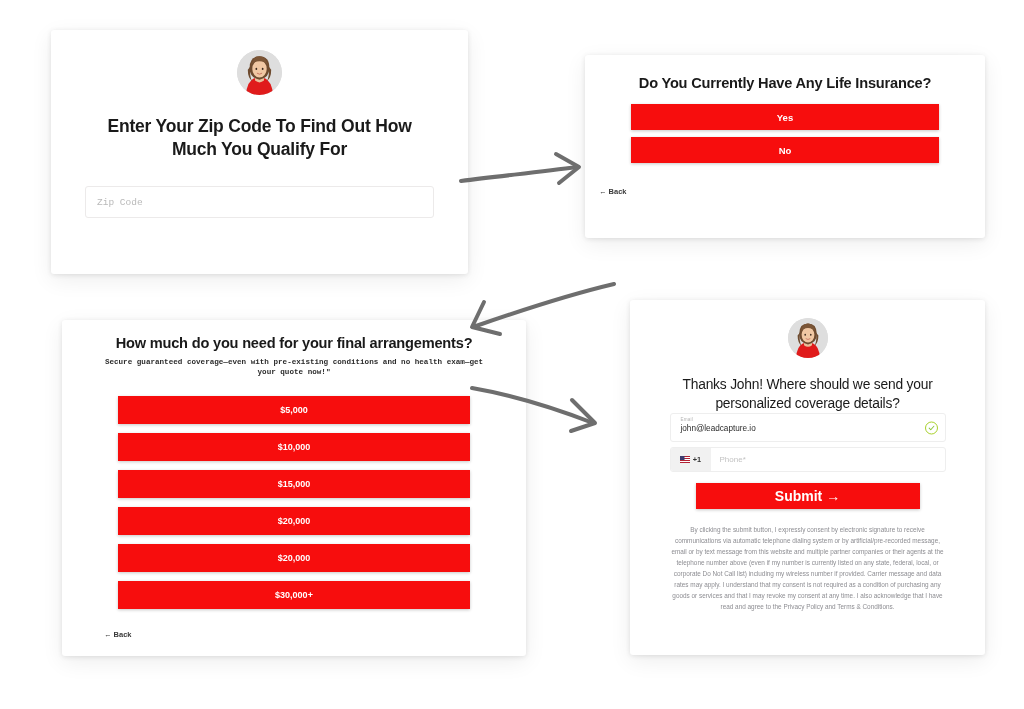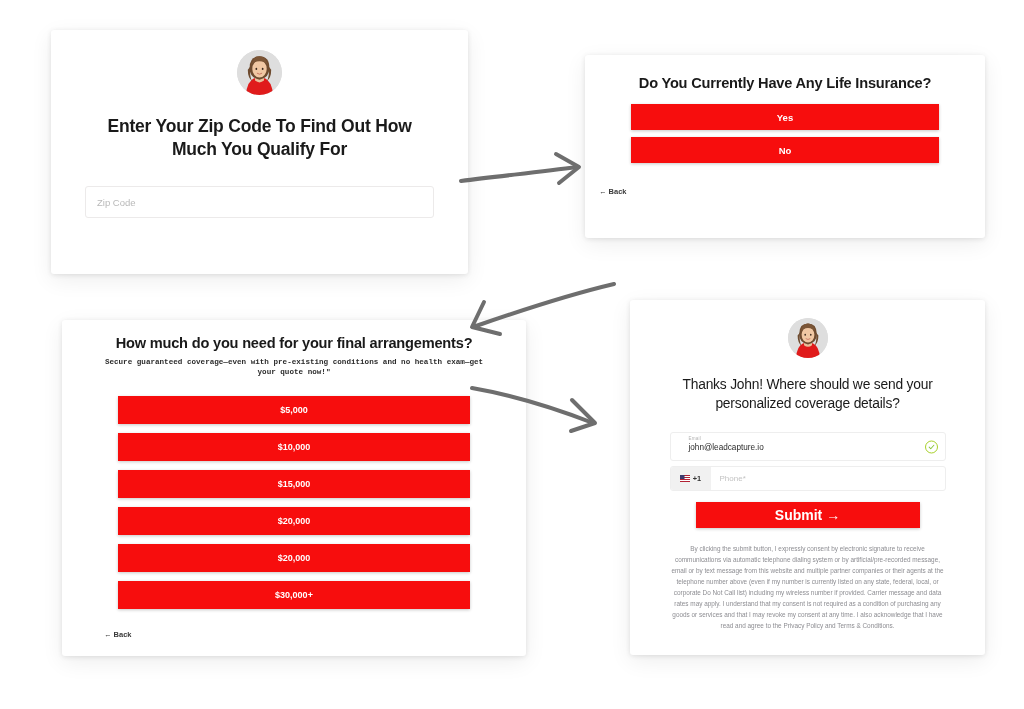--- a/index.html
+++ b/index.html
@@ -74,21 +74,21 @@
   .zip-input {
     margin-top: 25px;
     width: 100%;
     height: 32px;
     border: 1px solid #eceaea;
     border-radius: 3px;
     background: #fff;
     padding: 0 11px;
     font-size: 9.5px;
     color: #333;
-    font-family: Liberation Sans, sans-serif;
+    font-family: Liberation Mono, monospace;
     outline: none;
   }
   .zip-input::placeholder { color: #b9b9b9; }
   #card-zip .btn-red {
     margin-top: 12px; height: 30px; font-size: 12.5px;
     width: calc(100% - 68px);
   }
 
   
   #card-insurance {
@@ -116,27 +116,26 @@
   #card-contact {
     left: 630px; top: 300px; width: 355px; height: 355px;
     padding: 12px 19px 0 19px;
     display: flex; flex-direction: column; align-items: center;
   }
   #card-contact .avatar { width: 40px; height: 40px; margin-top: 6px; }
   #card-contact .q-title { font-size: 13.8px; line-height: 1.35; margin-top: 18px; font-weight: 400; }
 
   .field-email {
     position: relative;
-    margin-top: 19px;
     width: 276px;
     height: 29px;
     border: 1px solid #eeeeee;
     border-radius: 3px;
     background: #fff;
-    padding: 3px 10px 0 18px;
+    padding: 3px 10px 0 10px;
   }
   .field-label { font-size: 4.6px; color: #b5b5b5; line-height: 1.1; letter-spacing: .2px; }
   .field-value { font-size: 8.2px; color: #2b2b2b; margin-top: 2px; }
   .check-badge {
     position: absolute; right: 7px; top: 50%; transform: translateY(-50%);
     width: 13px; height: 13px; border-radius: 50%;
     border: 1px solid #a8d12a;
     display: flex; align-items: center; justify-content: center;
   }
   .check-badge svg { width: 7px; height: 7px; }

